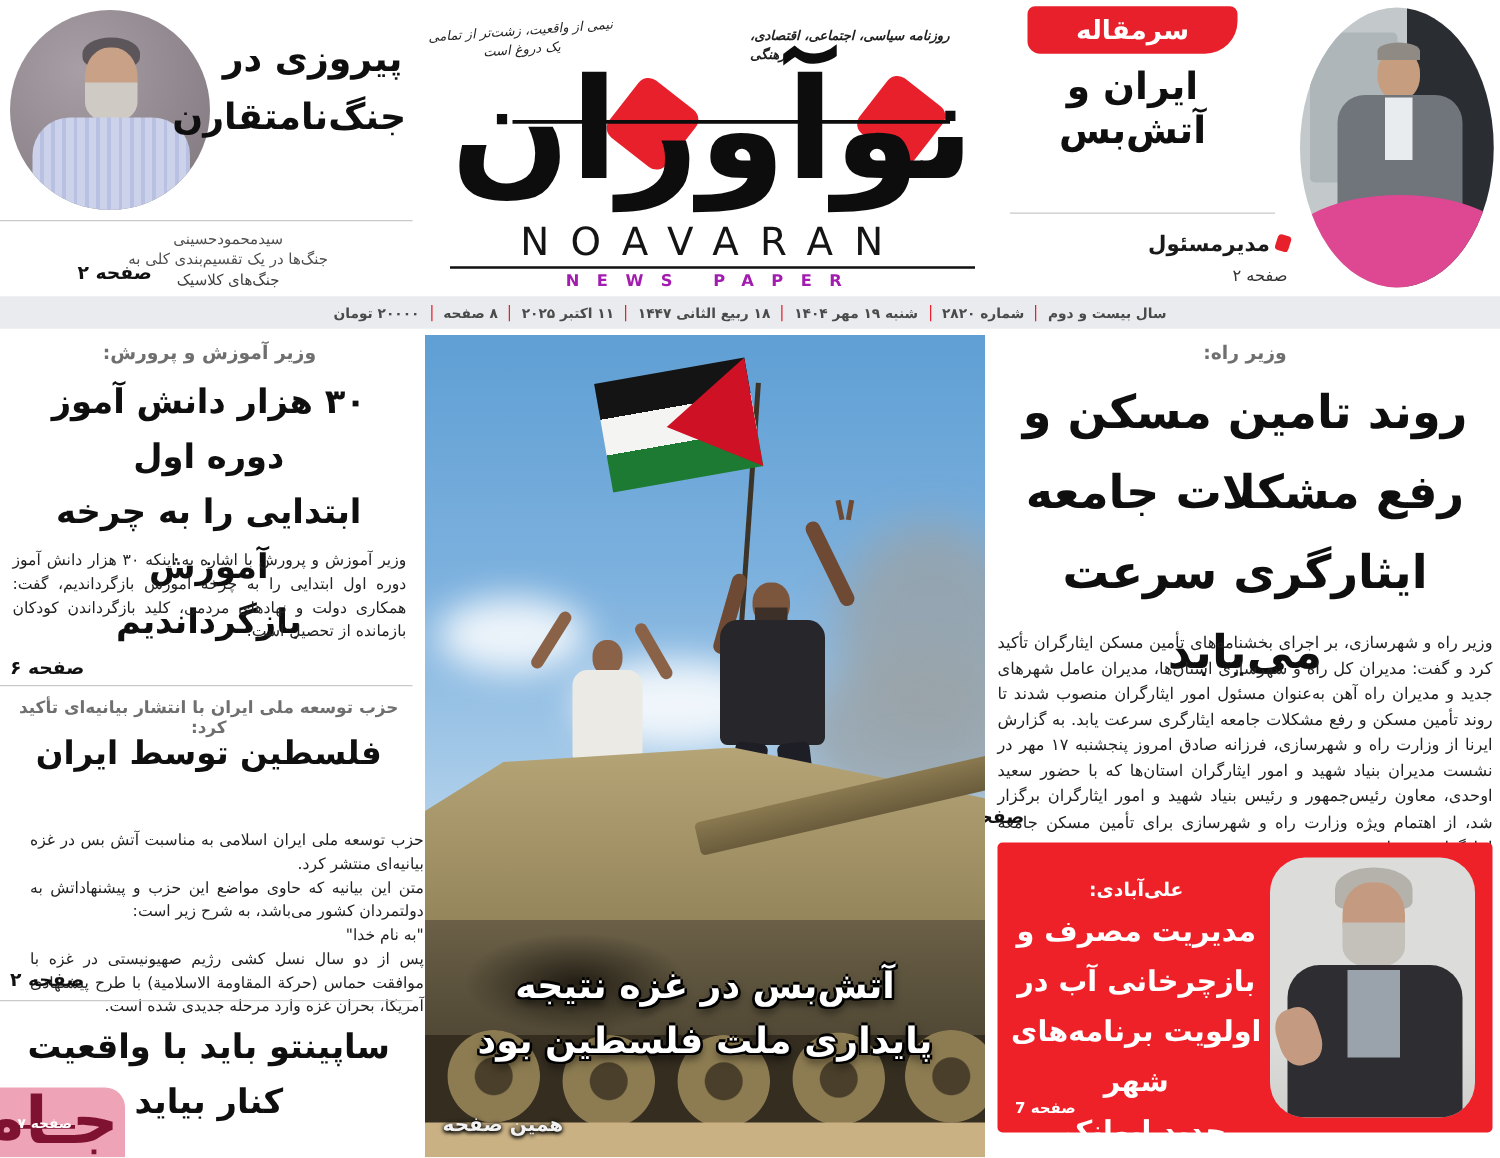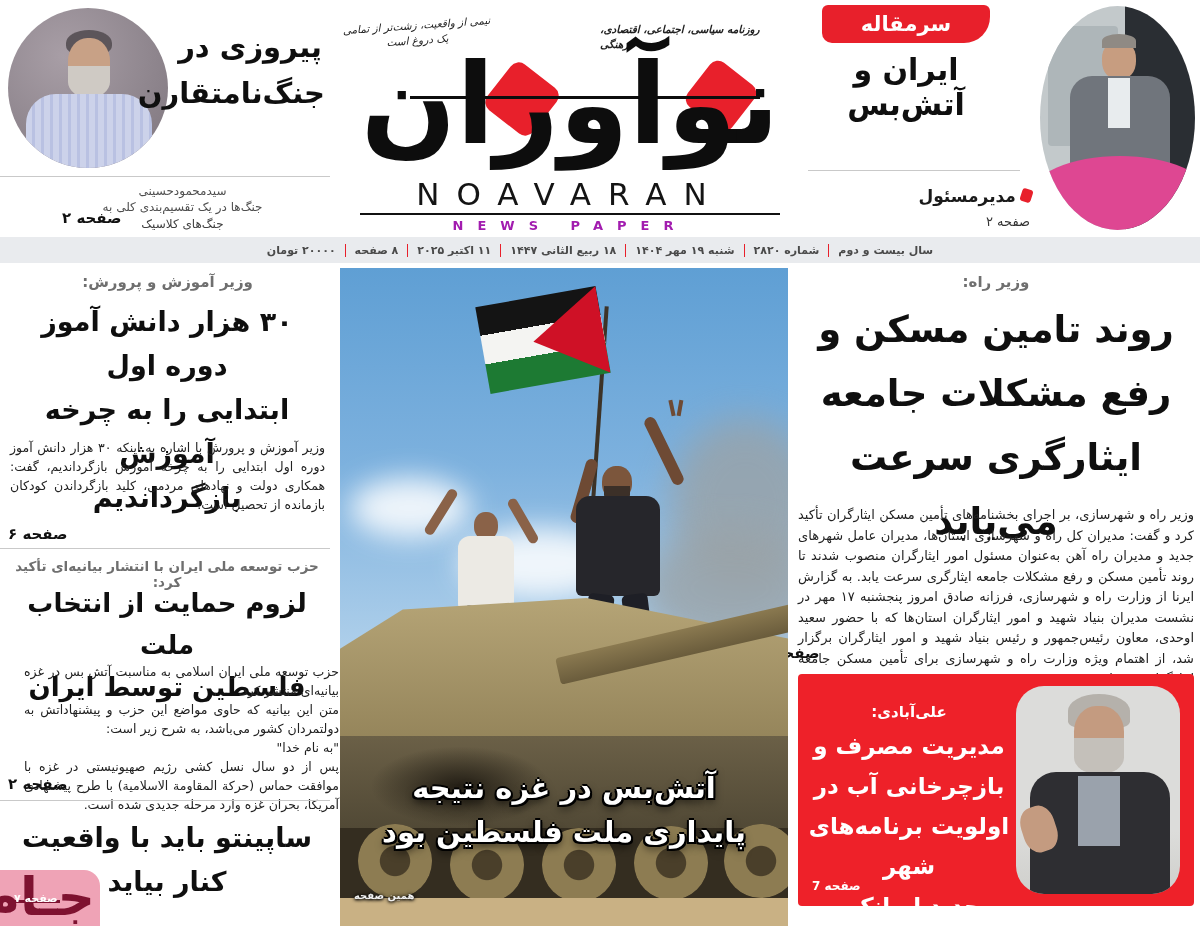--- a/index.html
+++ b/index.html
@@ -39,21 +39,21 @@
   #mainphoto{overflow:hidden;background:linear-gradient(180deg,#5f9fd4 0%,#7db1de 30%,#a9cce9 55%,#cfe2f1 75%,#e3ecf2 100%);}
   .cloud{position:absolute;background:#ffffff;border-radius:50%;filter:blur(14px);opacity:.85;}
   .smoke{position:absolute;background:#9aa2a6;border-radius:50%;filter:blur(18px);opacity:.8;}
   .flag{position:absolute;transform:rotate(-10deg);
         background:linear-gradient(180deg,#141414 0 33%,#f4f4f2 33% 66%,#1d7a33 66% 100%);}
   .flag::after{content:"";position:absolute;inset:0;background:#cf1126;
         clip-path:polygon(100% 0,100% 100%,42% 50%);}
   .pole{position:absolute;width:4px;background:#3d3327;transform:rotate(4deg);}
   .photo-caption{position:absolute;width:100%;text-align:center;color:#fff;font-weight:bold;font-size:29px;line-height:44px;
         text-shadow:-2px 0 0 #000,2px 0 0 #000,0 -2px 0 #000,0 2px 0 #000,2px 2px 0 #000,-2px 2px 0 #000,0 4px 8px rgba(0,0,0,.7);}
-  .photo-credit{position:absolute;color:#f2f2f2;font-size:10px;font-weight:bold;
+  .photo-credit{position:absolute;color:#f2f2f2;font-size:16px;font-weight:bold;
         text-shadow:0 1px 3px #000,0 0 4px #000;text-align:right;}
   
   .jam-box{background:#efa3b6;border-radius:0 16px 0 0;overflow:hidden;}
   .jam-glyph{color:#7e1230;font-weight:bold;font-size:52px;line-height:50px;}
   .jam-page{color:#ffffff;font-size:11px;font-weight:bold;}
   .jam-line{position:absolute;height:3px;background:#7e1230;}
 </style>
 </head>
 <body>
 
@@ -207,21 +207,20 @@
     <div>بازگرداندیم</div>
   </div>
   <div class="abs rtl bodytext" style="left:10px;top:438px;width:315px;">
     <div>وزیر آموزش و پرورش با اشاره به اینکه ۳۰ هزار دانش آموز دوره اول ابتدایی را به چرخه آموزش بازگرداندیم، گفت: همکاری دولت و نهادهای مردمی، کلید بازگرداندن کودکان بازمانده از تحصیل است.</div>
   </div>
   <div class="abs pageref" style="left:8px;top:525px;">صفحه ۶</div>
   <div class="abs divider" style="left:0;top:548px;width:330px;"></div>
 
   <div class="abs rtl center kicker" style="left:4px;top:558px;width:326px;font-size:13.5px;">حزب توسعه ملی ایران با انتشار بیانیه‌ای تأکید کرد:</div>
   <div class="abs rtl center headline" style="left:6px;top:582px;width:322px;font-size:26px;line-height:42px;">
-    <div>لزوم حمایت از انتخاب ملت</div>
     <div>فلسطین توسط ایران</div>
   </div>
   <div class="abs rtl bodytext" style="left:24px;top:662px;width:315px;">
     <div>حزب توسعه ملی ایران اسلامی به مناسبت آتش بس در غزه بیانیه‌ای منتشر کرد.</div>
     <div>متن این بیانیه که حاوی مواضع این حزب و پیشنهاداتش به دولتمردان کشور می‌باشد، به شرح زیر است:</div>
     <div>"به نام خدا"</div>
     <div>پس از دو سال نسل کشی رژیم صهیونیستی در غزه با موافقت حماس (حرکة المقاومة الاسلامیة) با طرح پیشنهادی آمریکا، بحران غزه وارد مرحله جدیدی شده است.</div>
   </div>
   <div class="abs pageref" style="left:8px;top:775px;">صفحه ۲</div>
   <div class="abs divider" style="left:0;top:800px;width:330px;"></div>

